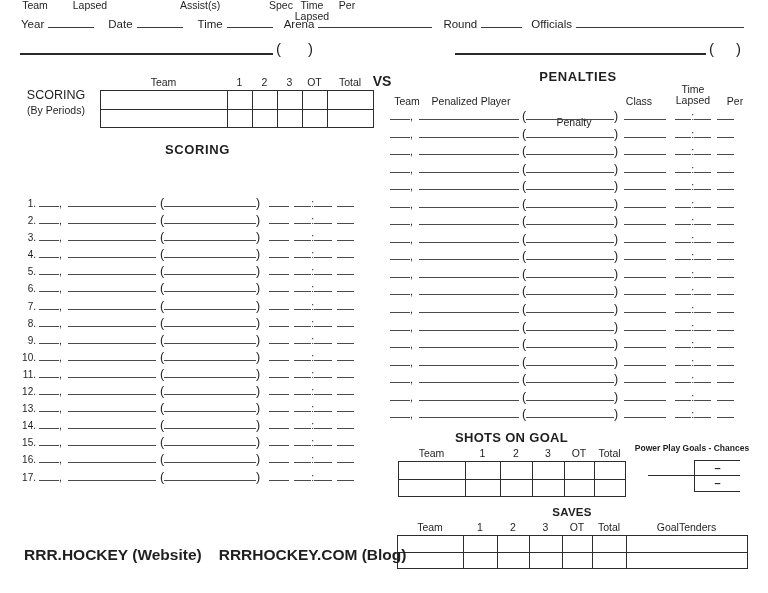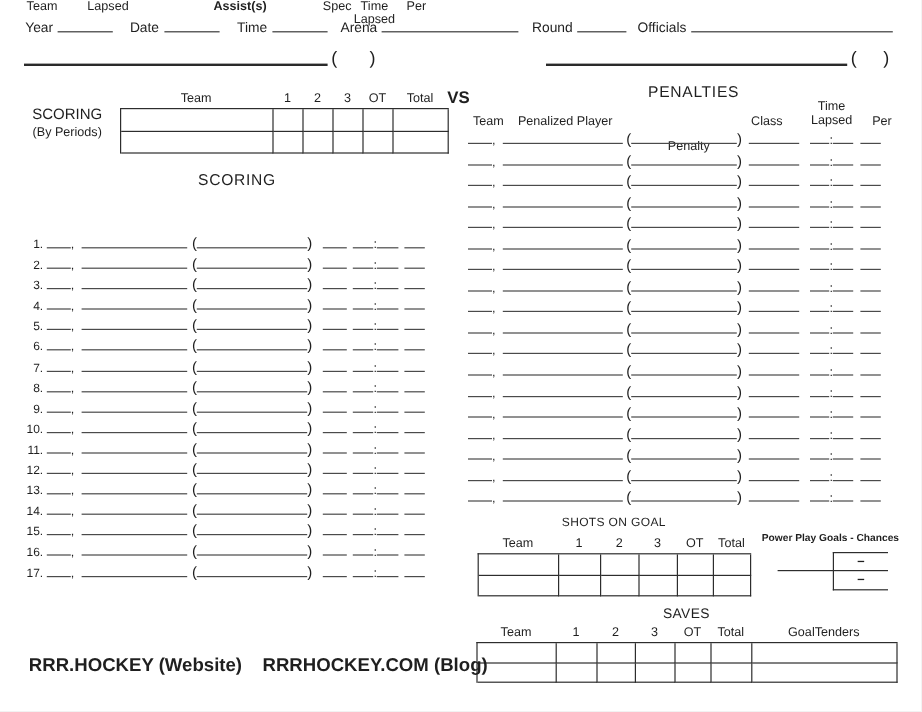--- a/index.html
+++ b/index.html
@@ -39,35 +39,35 @@
   .t-periods{left:100px;top:76px;}
   .t-periods .grid-head,.t-periods .grid-body{grid-template-columns:127px 25px 25px 25px 25px 46px;}
   .t-periods .gc{height:18.5px;}
   .t-sog{left:398px;top:447px;}
   .t-sog .grid-head,.t-sog .grid-body{grid-template-columns:67px 35px 32px 32px 30px 31px;}
   .t-sog .gc{height:17.5px;}
   .t-saves{left:397px;top:521px;}
   .t-saves .grid-head,.t-saves .grid-body{grid-template-columns:66px 34px 32px 33px 30px 34px 121px;}
   .t-saves .gc{height:16.5px;}
   
-  .sec-title{position:absolute;text-align:center;font-weight:normal;letter-spacing:.6px;}
+  .sec-title{position:absolute;text-align:center;font-weight:bold;letter-spacing:.6px;}
   .scoring-title{left:5px;top:142px;width:385px;font-size:13px;}
   .pen-title{left:388px;top:69px;width:380px;font-size:13px;}
-  .sog-title{left:398px;top:430px;width:227px;font-size:10px;letter-spacing:.3px;}
+  .sog-title{left:398px;top:430px;width:227px;font-size:13px;letter-spacing:.3px;}
   .saves-title{left:397px;top:506px;width:350px;font-size:11.5px;letter-spacing:.3px;}
   
   .colhead{position:absolute;left:0;top:0;width:768px;height:0;font-size:10.5px;}
   .colhead .ch{position:absolute;text-align:center;line-height:1.05;}
   .sc-head .ch{top:-0}
   .sc-head .ch,.pen-head .ch{bottom:auto;}
   .ch{white-space:normal;}
   
   .sch-team{left:15px;width:40px;top:168px;}
   .sch-scorer{left:64px;width:52px;top:168px;}
-  .sch-assists{left:168px;width:64px;top:168px;font-weight:bold;}
+  .sch-assists{left:168px;width:64px;top:168px;}
   .sch-spec{left:260px;width:42px;top:168px;}
   .sch-time{left:291px;width:42px;top:156px;}
   .sch-per{left:333px;width:28px;top:168px;}
   
   .pch-team{left:392px;width:30px;top:96px;}
   .pch-player{left:428px;width:86px;top:96px;}
   .pch-penalty{left:547px;width:54px;top:96px;margin-top:21px;}
   .pch-class{left:617px;width:44px;top:96px;}
   .pch-time{left:671px;width:44px;top:84px;}
   .pch-per{left:722px;width:26px;top:96px;}

